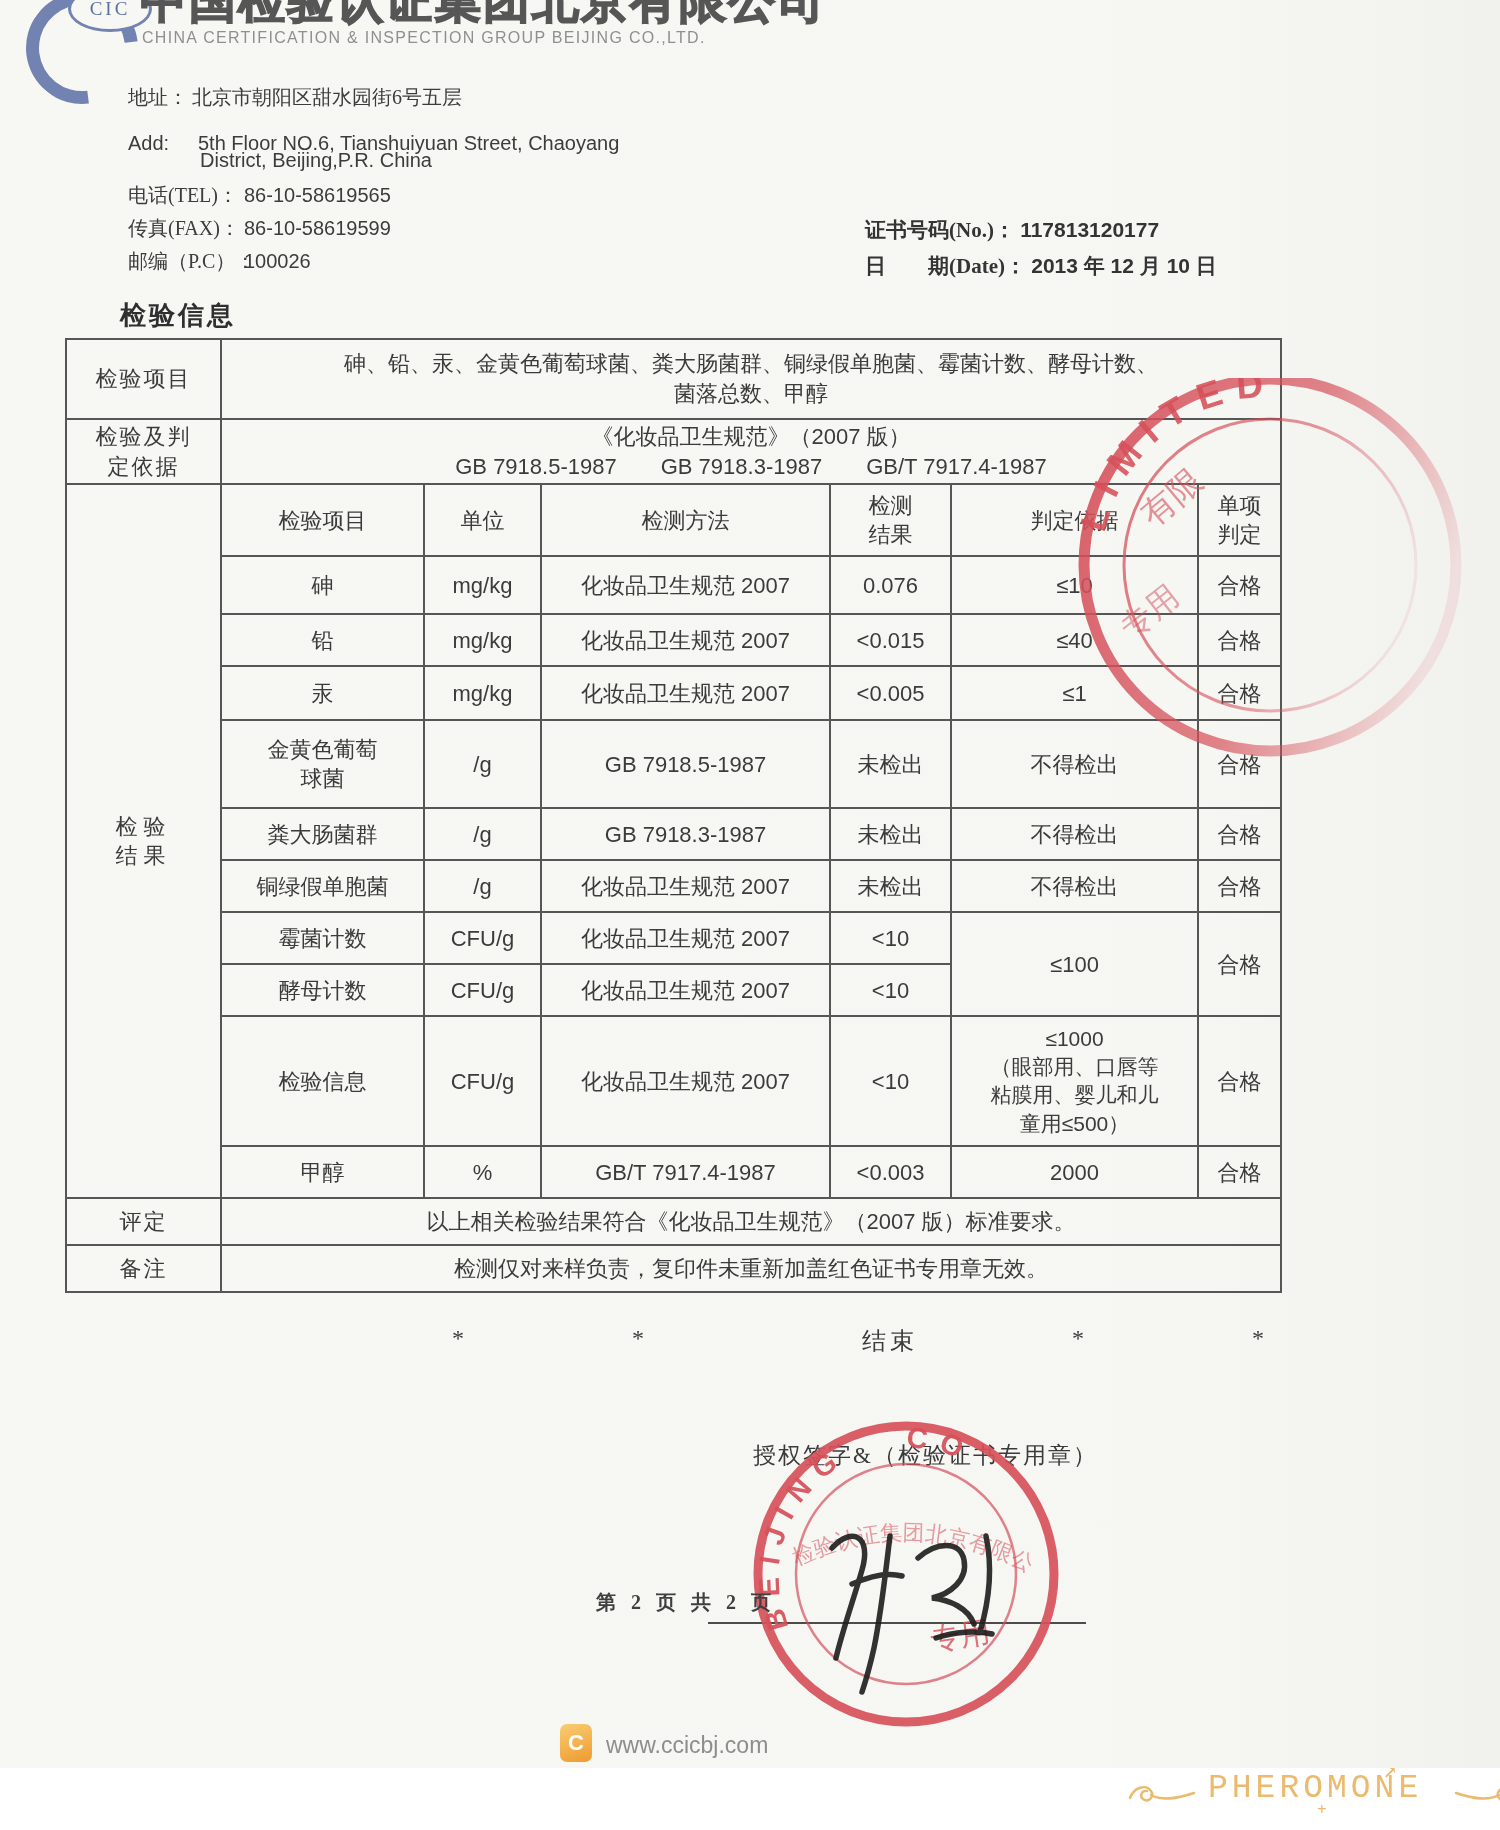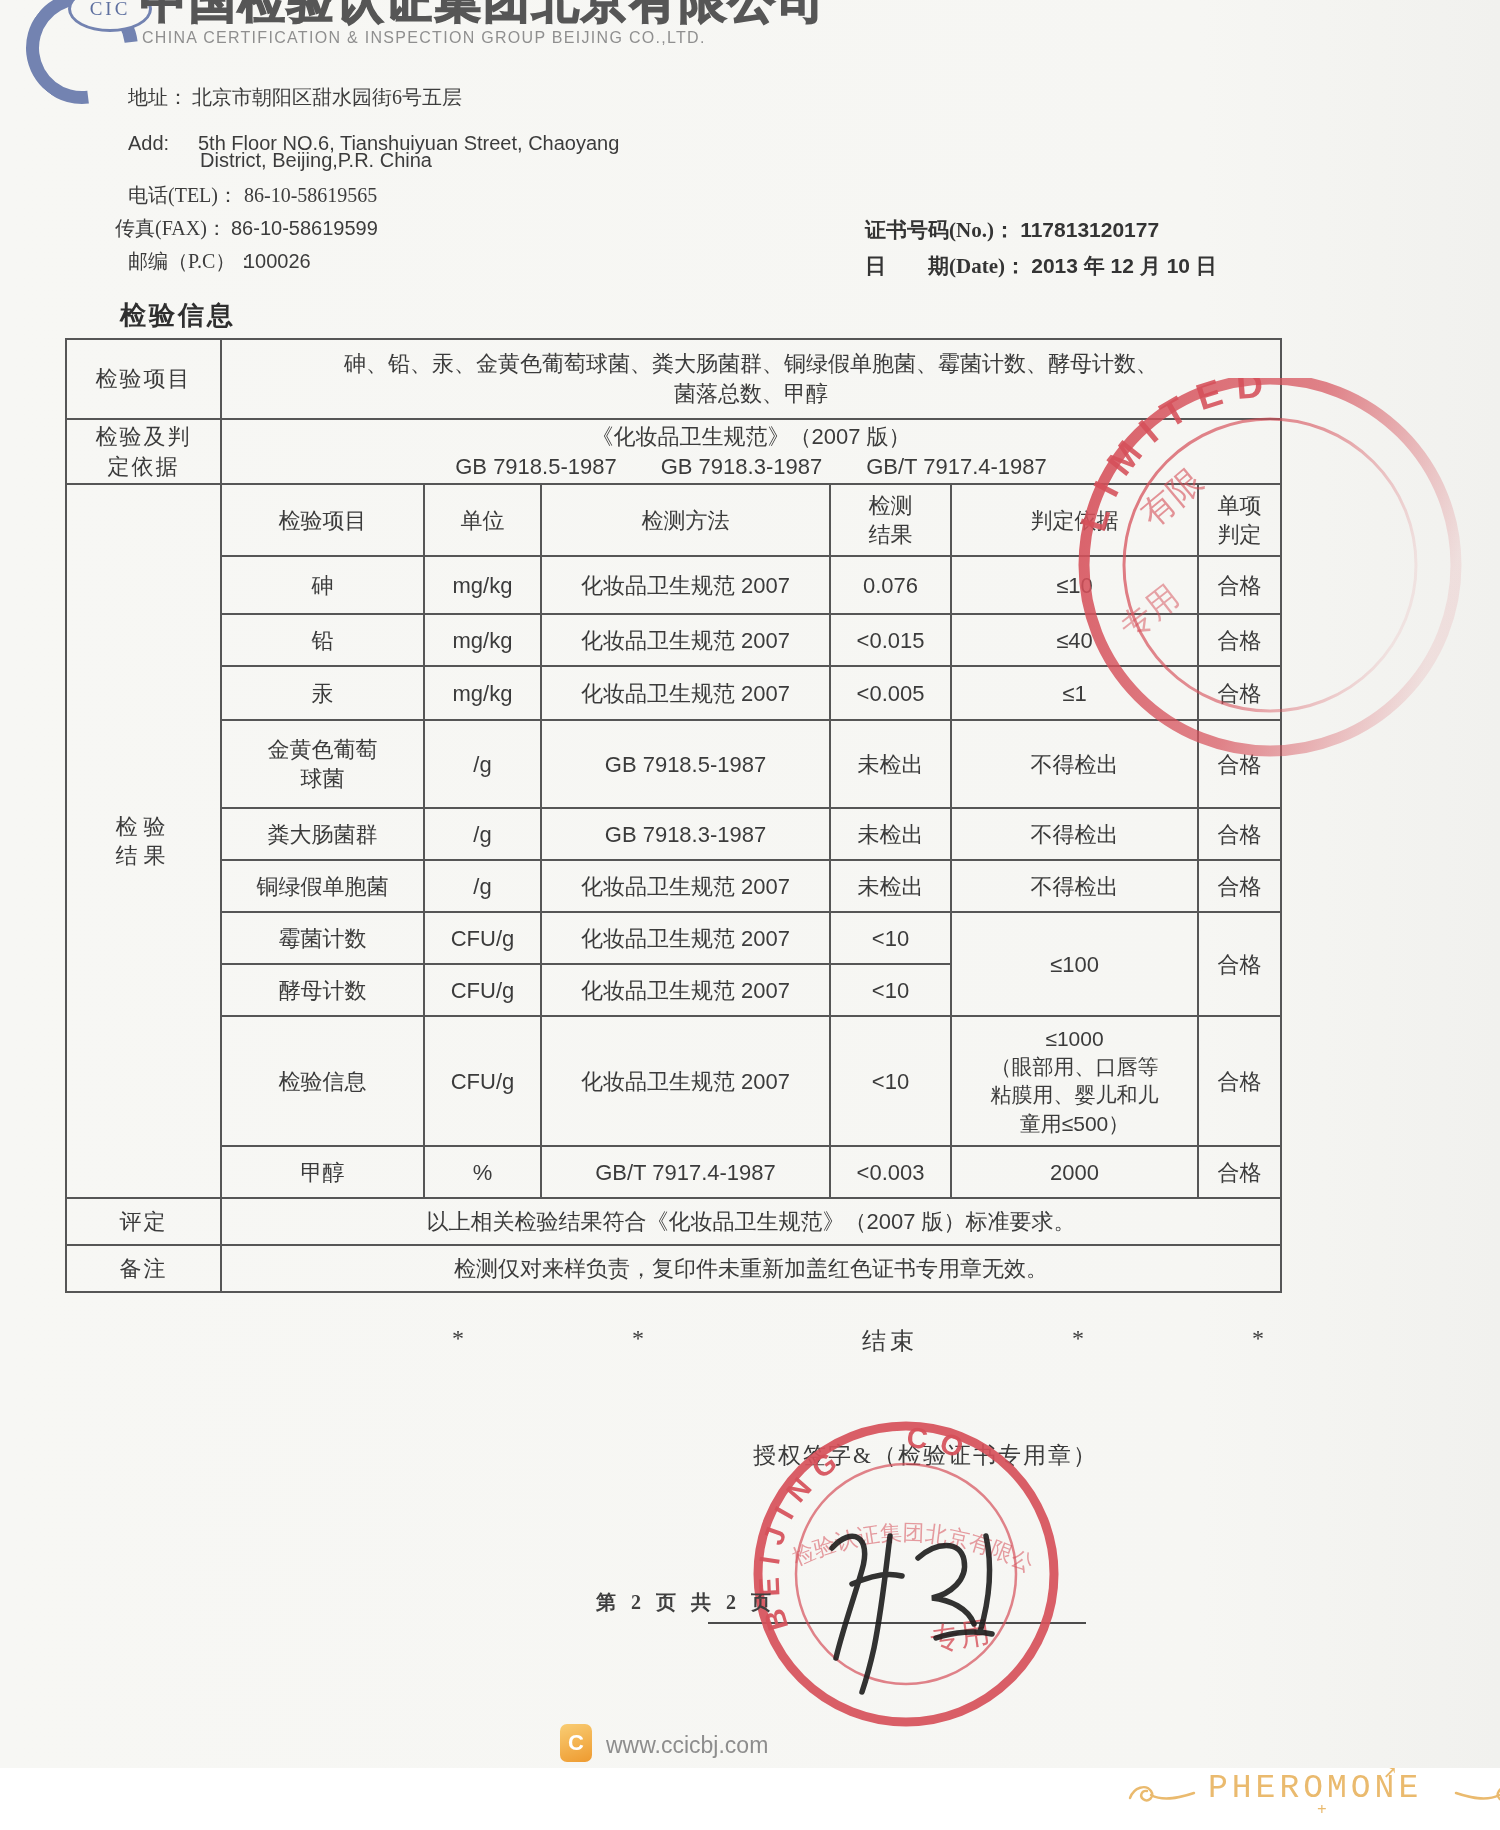--- a/index.html
+++ b/index.html
@@ -89,23 +89,23 @@
   <div class="abs title-en">CHINA CERTIFICATION &amp; INSPECTION GROUP BEIJING CO.,LTD.</div>
 
   <div class="addr-row" style="left:128px;top:84px;">
     <span class="addr-lab" style="width:64px;">地址：</span><span>北京市朝阳区甜水园街6号五层</span>
   </div>
   <div class="addr-row" style="left:128px;top:132px;font-family:'Liberation Sans',sans-serif;">
     <span class="addr-lab" style="width:70px;">Add:</span><span>5th Floor NO.6, Tianshuiyuan Street, Chaoyang</span>
   </div>
   <div class="addr-row" style="left:200px;top:149px;font-family:'Liberation Sans',sans-serif;">District, Beijing,P.R. China</div>
   <div class="addr-row" style="left:128px;top:182px;">
-    <span class="addr-lab" style="width:116px;">电话(TEL)：</span><span style="font-family:Liberation Serif, serif;">86-10-58619565</span>
-  </div>
-  <div class="addr-row" style="left:115px;top:215px;">
+    <span class="addr-lab" style="width:116px;">电话(TEL)：</span><span style="font-family:Liberation Sans, sans-serif;">86-10-58619565</span>
+  </div>
+  <div class="addr-row" style="left:128px;top:215px;">
     <span class="addr-lab" style="width:116px;">传真(FAX)：</span><span style="font-family:'Liberation Sans',sans-serif;">86-10-58619599</span>
   </div>
   <div class="addr-row" style="left:128px;top:248px;">
     <span class="addr-lab" style="width:116px;">邮编（P.C）：</span><span style="font-family:'Liberation Sans',sans-serif;">100026</span>
   </div>
 
   <div class="cert-row" style="left:865px;top:216px;">
     <span>证书号码(No.)：</span>
     <span class="cert-val">117813120177</span>
   </div>

